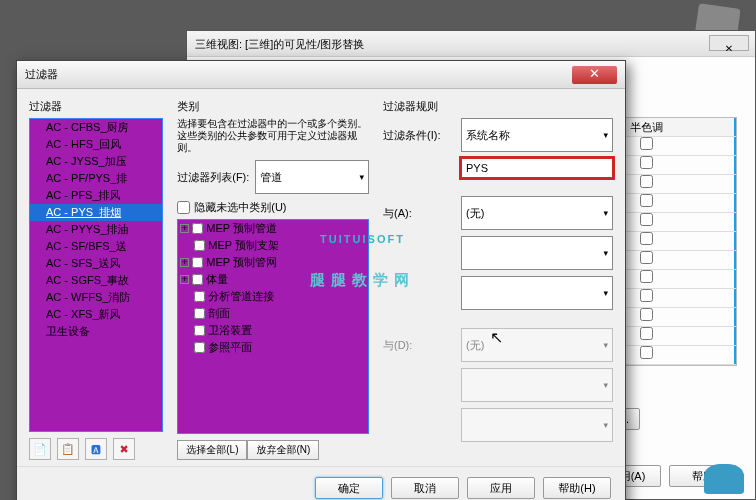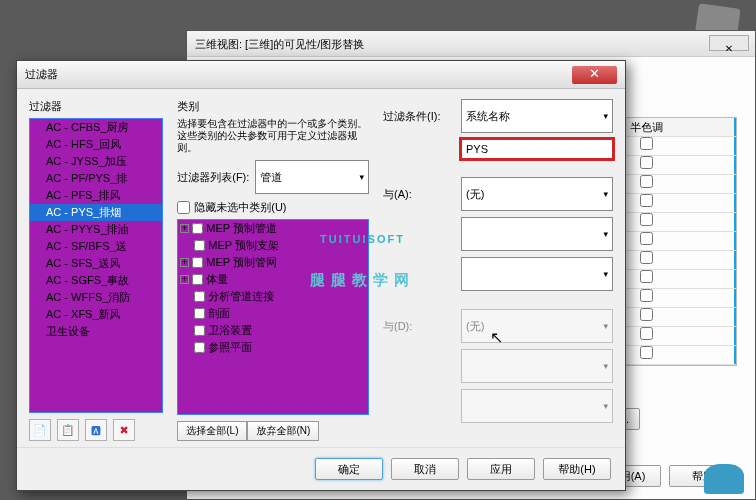--- a/index.html
+++ b/index.html
@@ -17,21 +17,21 @@
 .dialog { position:absolute; top:60px; left:16px; width:610px; background:#f0f0f0; border:1px solid #444; box-shadow:4px 4px 12px rgba(0,0,0,.5); }
 .dlg-title { background:linear-gradient(#fafafa,#dedede); height:28px; display:flex; align-items:center; padding:0 8px; border-bottom:1px solid #bbb; }
 .dlg-title .title-text { flex:1; }
 .dlg-close { width:45px; height:18px; background:linear-gradient(#e07070,#c23030); color:#fff; text-align:center; border-radius:2px; font-size:13px; line-height:16px; cursor:pointer; }
 .dlg-body { display:flex; padding:10px 12px 6px; gap:14px; min-height:270px; }
 .panel { display:flex; flex-direction:column; }
 .panel-label { margin-bottom:4px; }
 .panel-note { font-size:10px; line-height:12px; margin-bottom:6px; }
 .listbox { background:#a21caf; border:1px solid #3b82f6; flex:1; overflow:hidden; font-family:'SimSun'; }
 .listbox .item { padding:1px 6px 1px 16px; white-space:nowrap; cursor:pointer; }
-.listbox .item.sel { background:#1f6fd6; color:#fff; }
+.listbox .item.sel { background:#1f6fd6; color:#fff;text-decoration:underline; }
 .tree .node { padding:1px 2px; display:flex; align-items:center; gap:3px; white-space:nowrap; cursor:pointer; }
 .tree .expander { width:9px; height:9px; border:1px solid #888; font-size:9px; line-height:7px; text-align:center; }
 .tree input[type=checkbox]{ width:11px; height:11px; }
 .toolbar { display:flex; gap:6px; margin-top:6px; }
 .tool { width:22px; height:22px; border:1px solid #b0b0b0; background:#f6f6f6; text-align:center; line-height:20px; cursor:pointer; }
 .row { display:flex; align-items:center; margin-bottom:6px; gap:6px; }
 .combo { flex:1; height:24px; background:#fff; border:1px solid #888; display:flex; align-items:center; padding:16px 4px; cursor:pointer; position:relative;text-align:center; }
 .combo::after { content:'▾'; position:absolute; right:4px; font-size:9px; }
 .textfield { flex:1; height:20px; background:#fff; border:1px solid #888; padding:0 4px; }
 .textfield.hl { outline:3px solid #d02525; outline-offset:-1px; }
@@ -228,20 +228,21 @@
             <span>参照平面</span>
           </div>
         </div>
       <div class="btn-row">
         <button class="btn-sm">选择全部(L)</button>
         <button class="btn-sm">放弃全部(N)</button>
       </div>
     </div>
 
     <div class="panel" style="flex:1">
+      <div class="panel-label">过滤器规则</div>
       <div class="rule-block">
         <div class="row">
           <span style="width:72px">过滤条件(I):</span>
           <div class="combo">
               <span>系统名称</span>
             </div>
         </div>
         <div class="row">
           <span style="width:72px"></span>
           <input class="textfield hl" value="PYS" style="">

